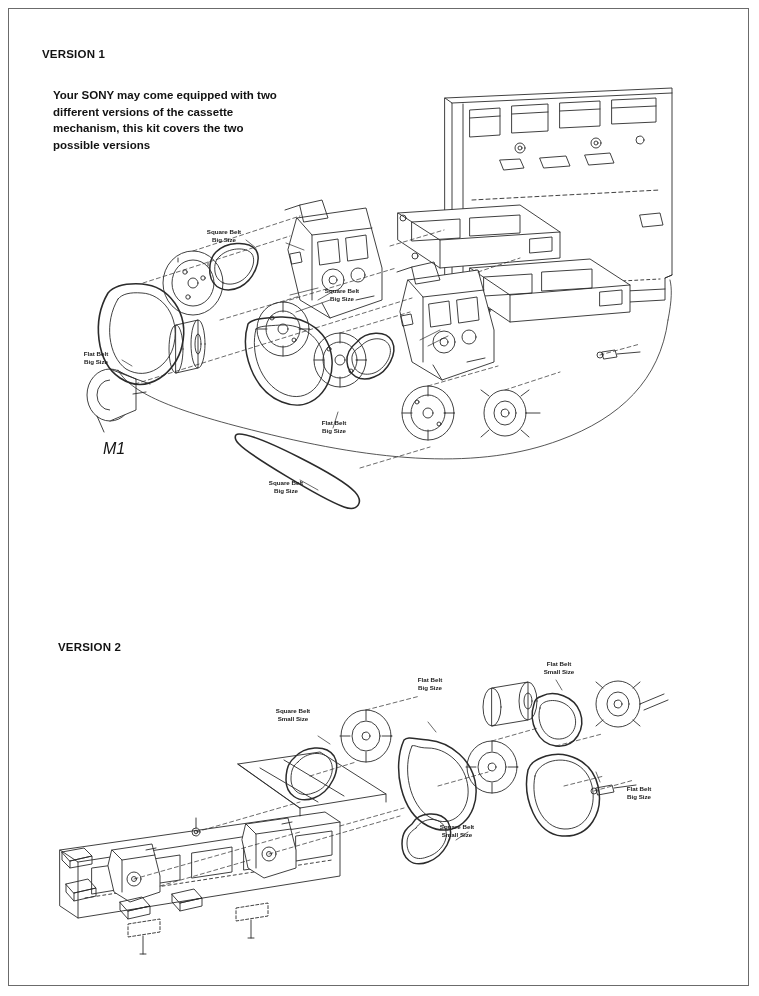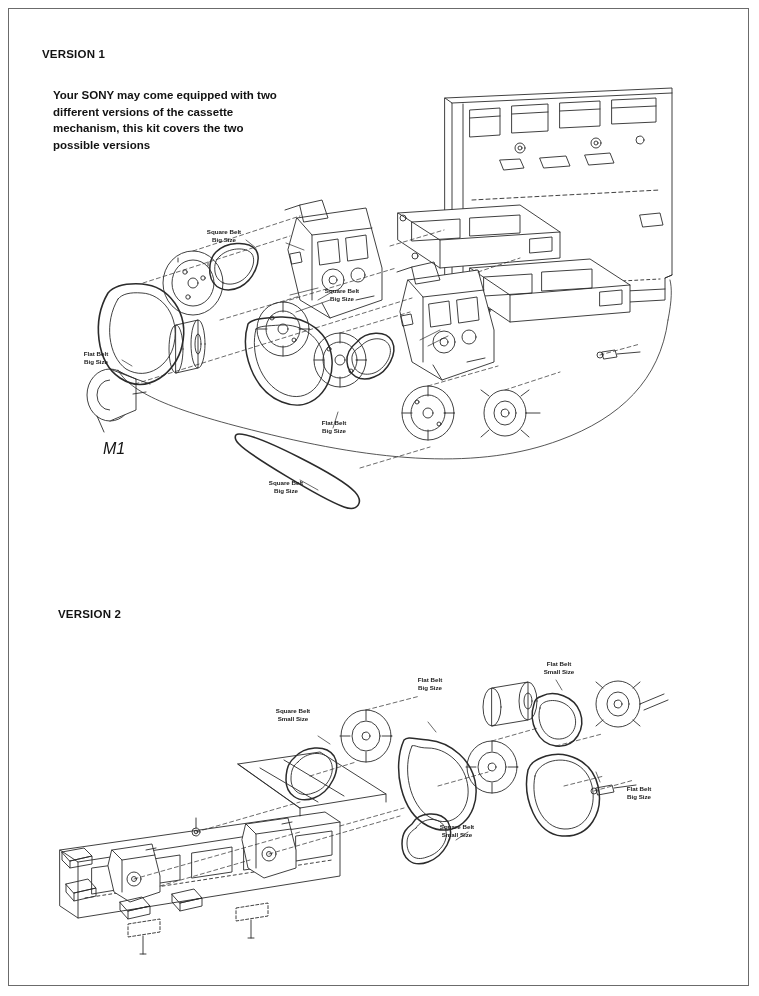--- a/index.html
+++ b/index.html
@@ -28,21 +28,21 @@
     pointer-events: none;
   }
   .version-label {
     position: absolute;
     font-weight: bold;
     font-size: 11.5px;
     color: #121212;
     letter-spacing: 0.2px;
   }
   #version1-label { left: 42px; top: 48px; }
-  #version2-label { left: 58px; top: 608px; }
+  #version2-label { left: 58px; top: 641px; }
 
   .intro-note {
     position: absolute;
     left: 53px;
     top: 87px;
     width: 235px;
     font-weight: bold;
     font-size: 11.5px;
     line-height: 16.5px;
     color: #121212;

